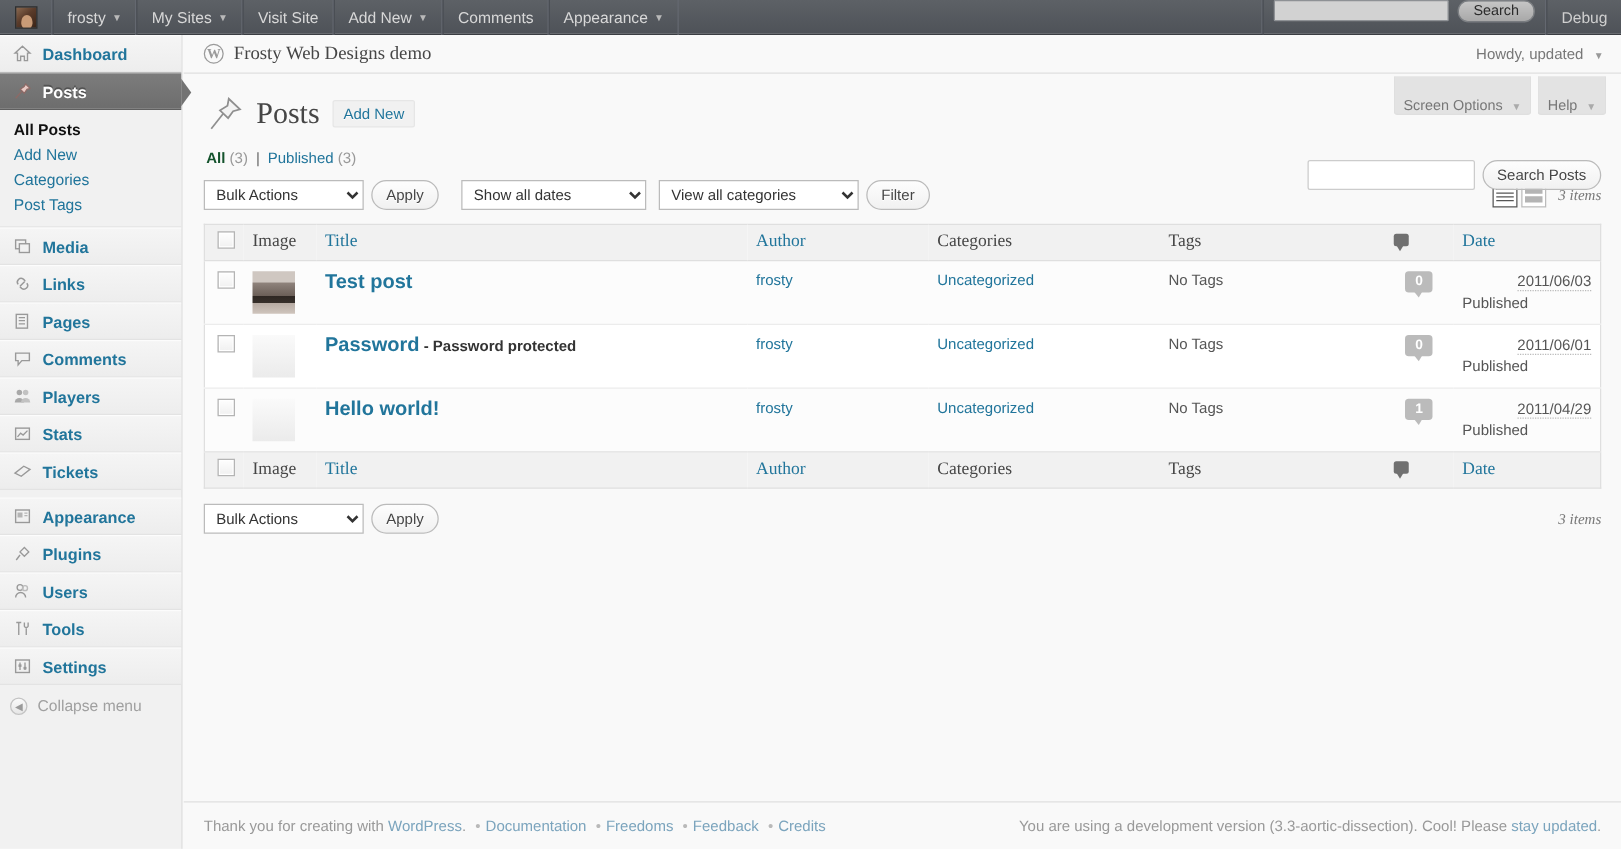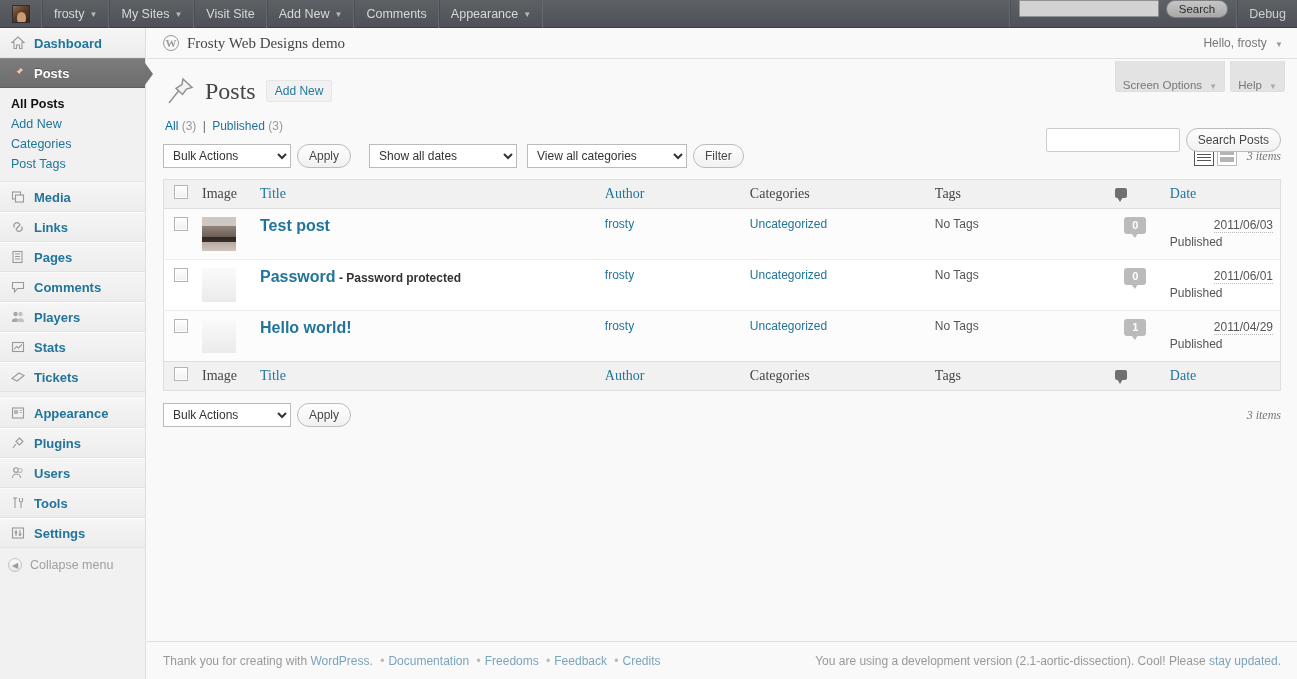--- a/index.html
+++ b/index.html
@@ -221,21 +221,21 @@
     padding: 3px 8px;
     font-size: 12px; color: #21759b;
     cursor: pointer;
     text-shadow: 0 1px 0 #fff;
   }
 
   .subsubsub {
     font-size: 12px; color: #666;
     margin: 6px 0 8px 2px;
   }
-  .subsubsub .cur { color: #0369a1; font-weight: normal; }
+  .subsubsub .cur { color: #14532d; font-weight: bold; }
   .subsubsub .count { color: #999; }
   .subsubsub .sep { color: #666; margin: 0 3px; }
 
   .tablenav { display: flex; align-items: center; height: 30px; margin-bottom: 8px; }
   .tablenav.bottom { margin-top: 9px; }
 
   select.wp-select {
     height: 24px;
     font-family: "Liberation Sans", sans-serif;
     font-size: 12px;
@@ -596,21 +596,21 @@
     <span>Collapse menu</span>
   </div>
 </div>
 
 <div id="main">
 
   <div id="sitebar">
     <span class="wp-logo">W</span>
     <span class="site-title">Frosty Web Designs demo</span>
     <span class="howdy">
-      <span>Hello, frosty</span>
+      <span>Howdy, updated</span>
       <span class="ab-arrow">▼</span>
     </span>
   </div>
 
   <div id="screen-meta-links">
     <div class="meta-link">
       <span>Screen Options</span>
       <span class="ab-arrow">▼</span>
     </div>
     <div class="meta-link">
@@ -796,15 +796,15 @@
 
 <div id="wpfooter">
   <div>
     <span>Thank you for creating with </span><a href="#">WordPress</a><span>.</span>
     <span class="sep">•</span><a href="#">Documentation</a>
     <span class="sep">•</span><a href="#">Freedoms</a>
     <span class="sep">•</span><a href="#">Feedback</a>
     <span class="sep">•</span><a href="#">Credits</a>
   </div>
   <div class="right">
-    <span>You are using a development version (2.1-aortic-dissection). Cool! Please </span><a href="#">stay updated</a><span>.</span>
+    <span>You are using a development version (3.3-aortic-dissection). Cool! Please </span><a href="#">stay updated</a><span>.</span>
   </div>
 </div>
 
 </body></html>

